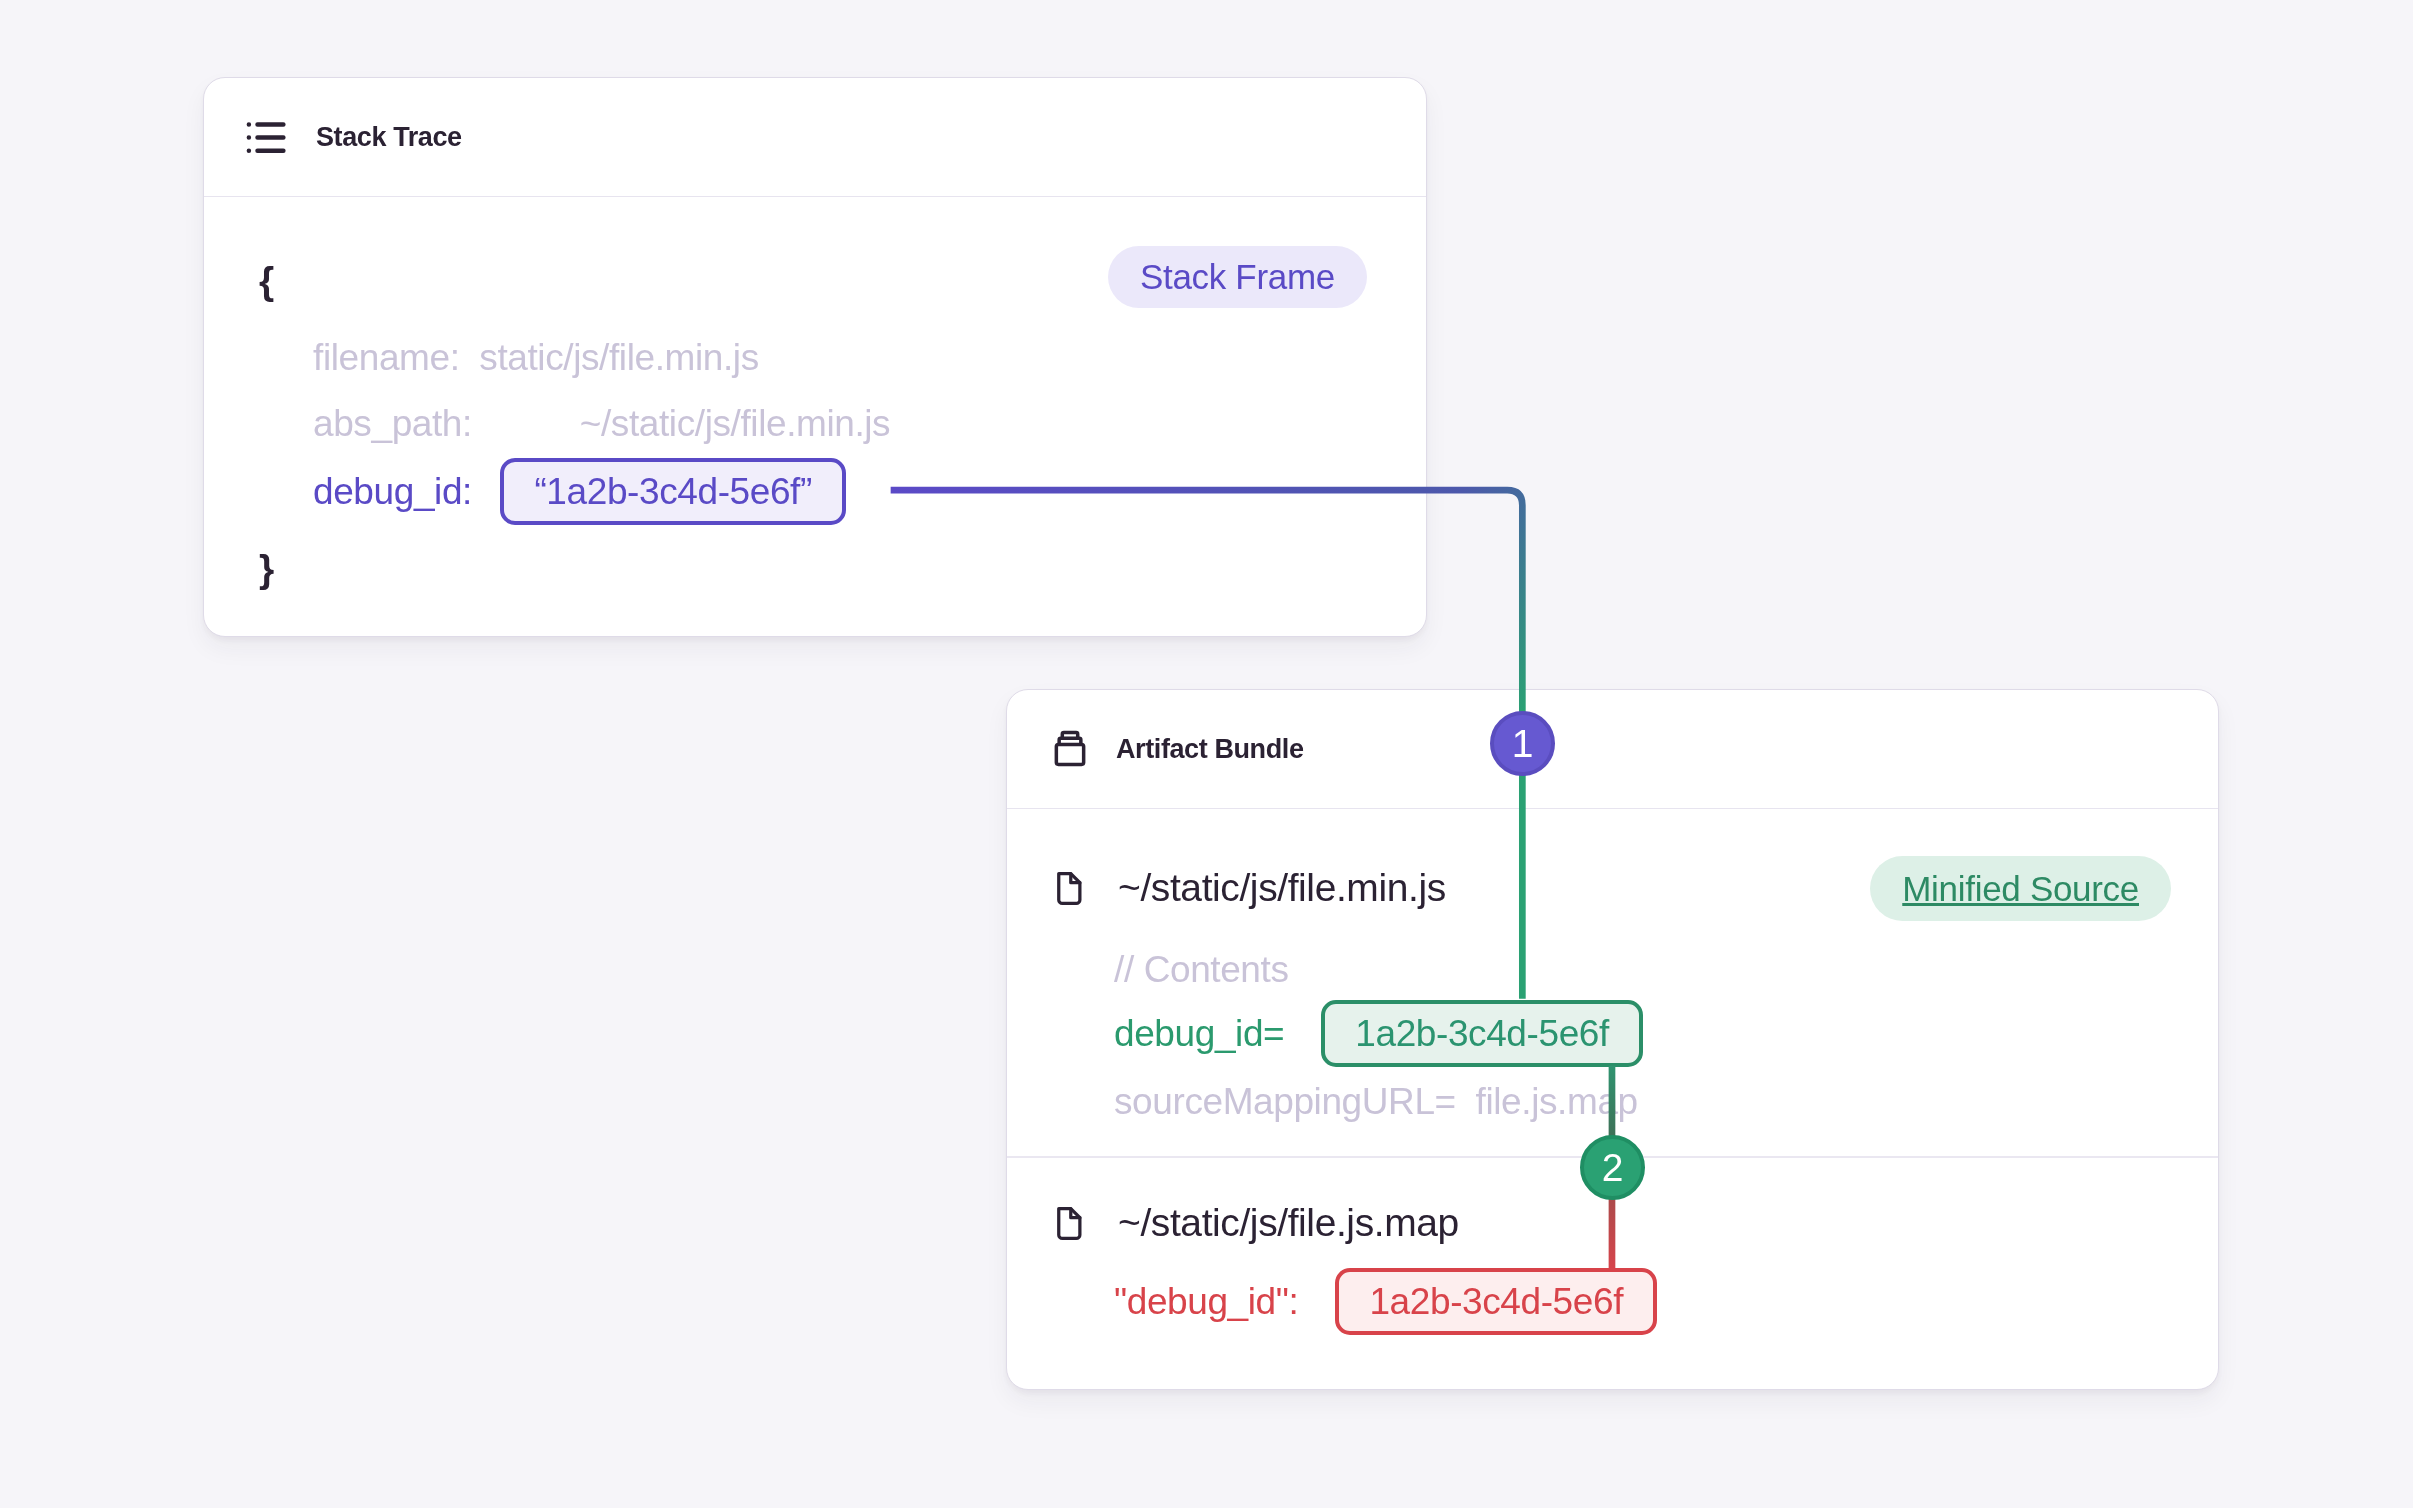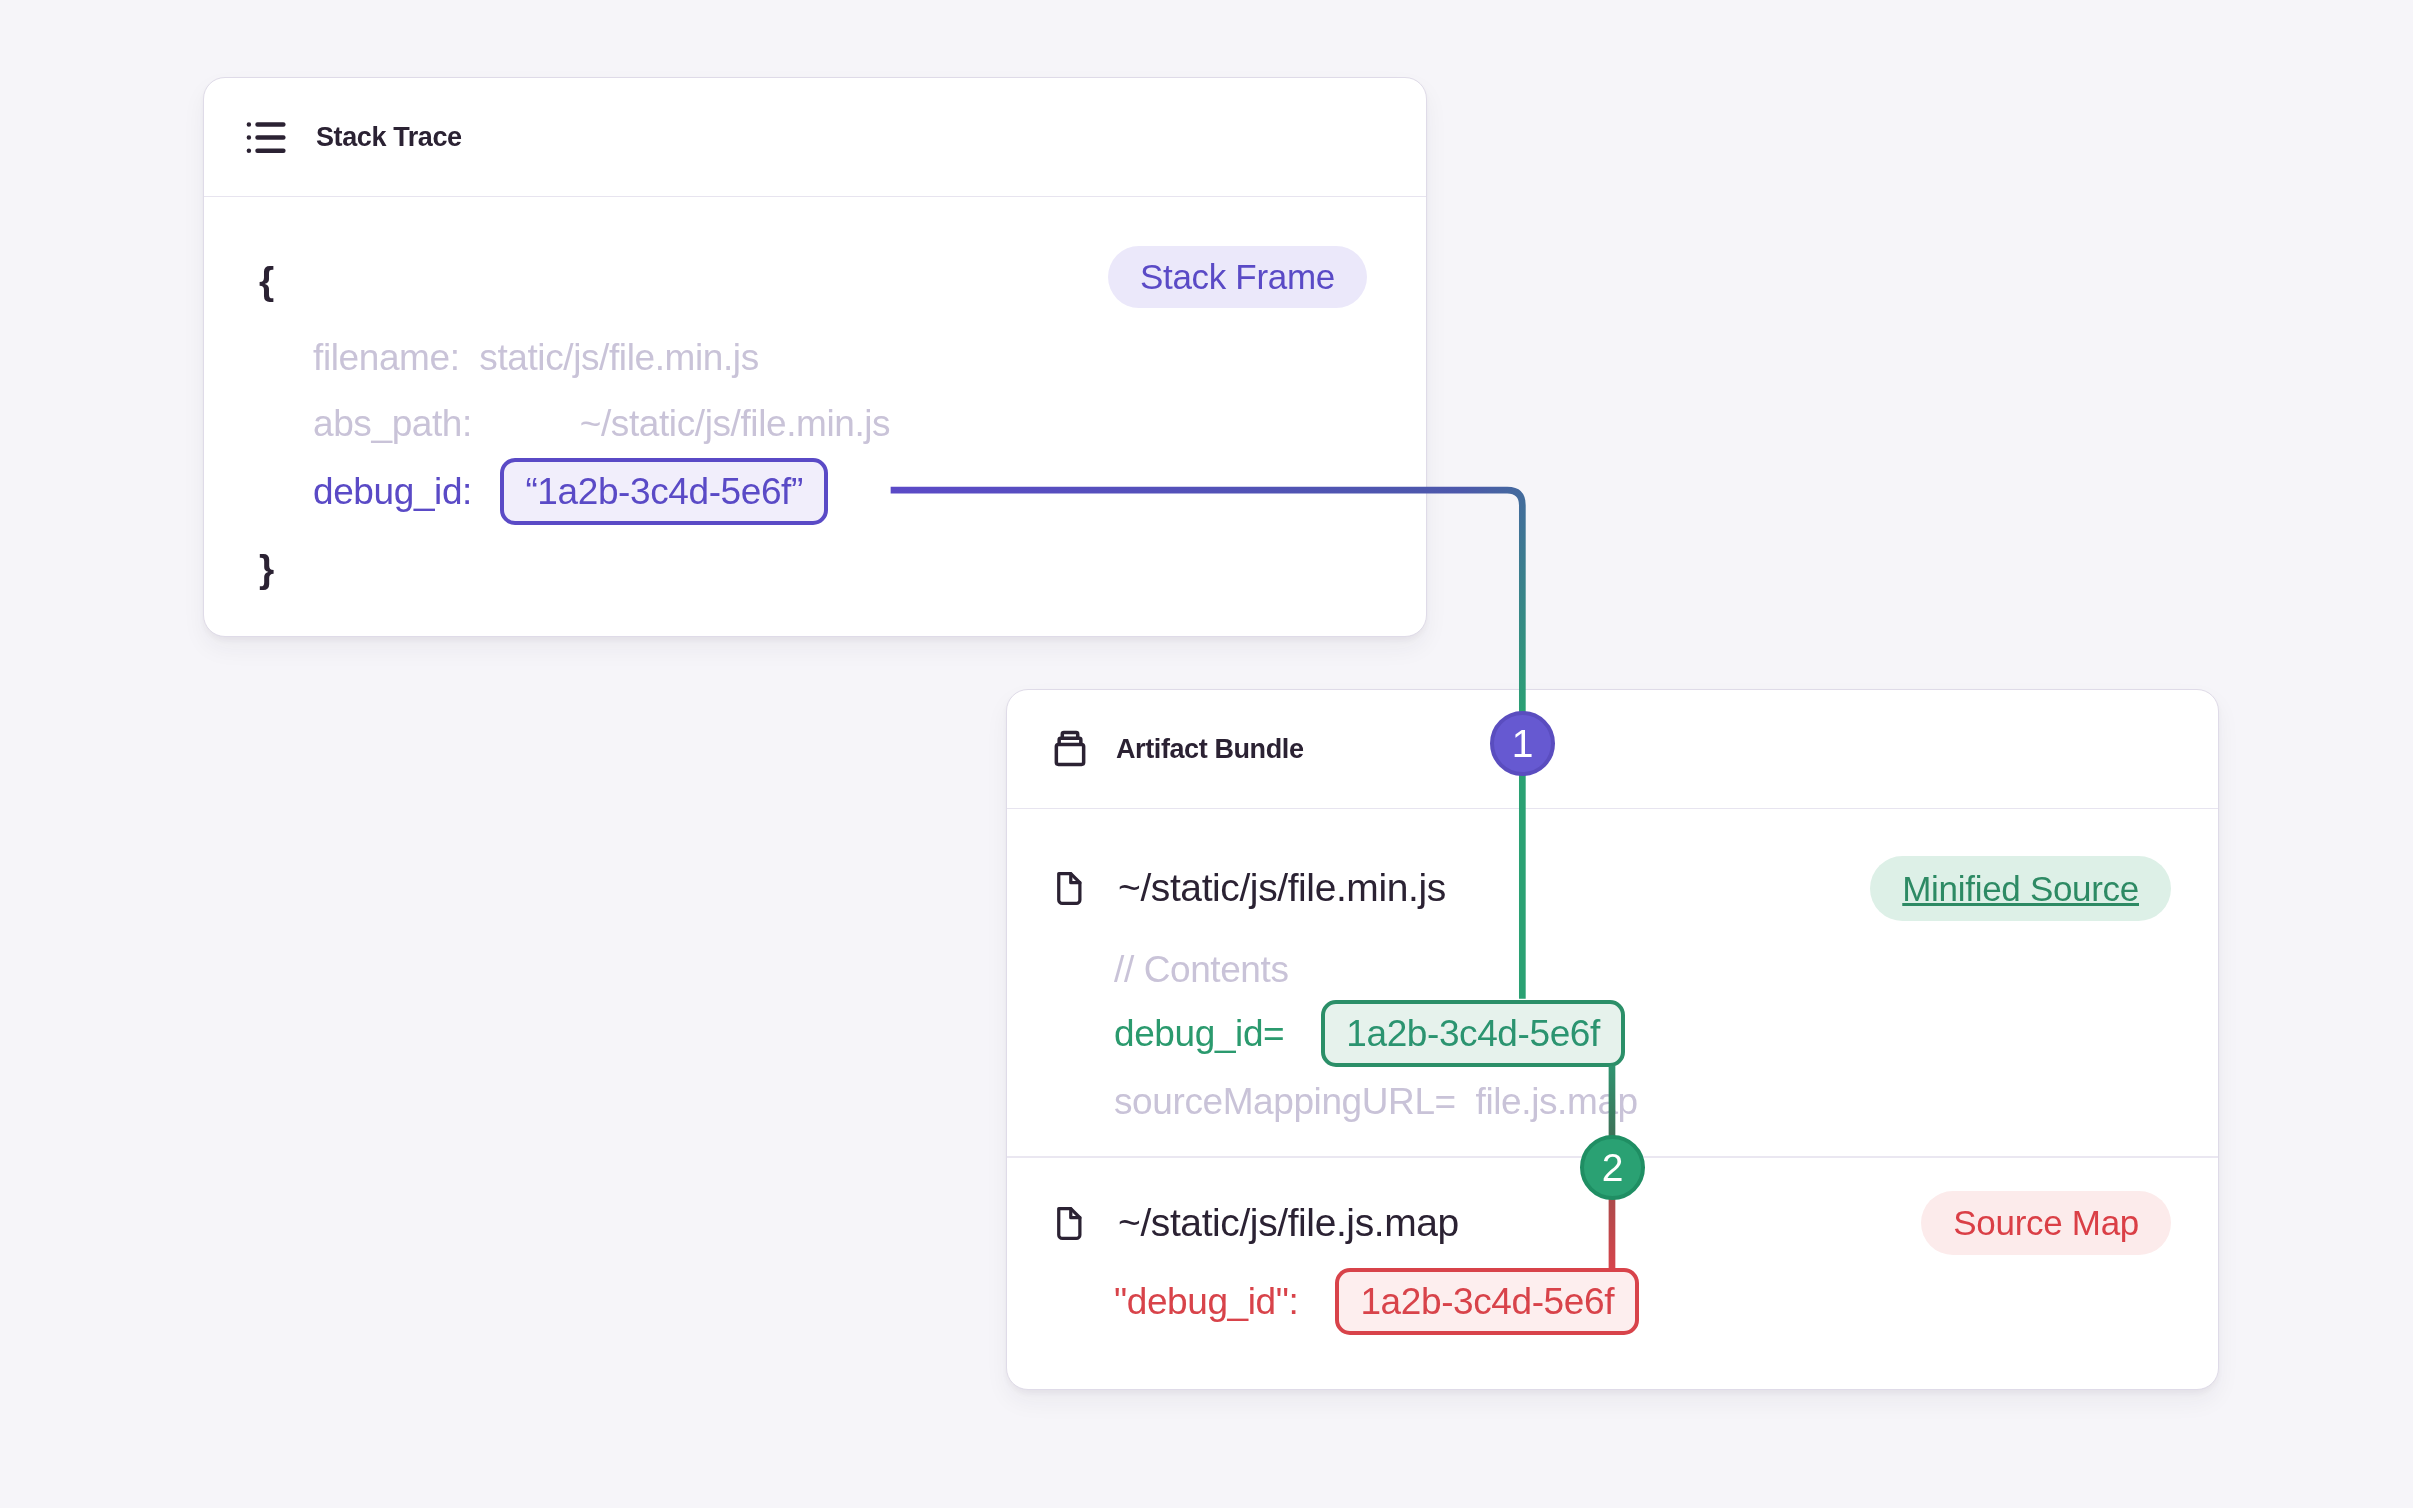--- a/index.html
+++ b/index.html
@@ -63,21 +63,21 @@
     letter-spacing:-0.3px;
   }
   .pill-purple { background:#ebe8fa; color:#5a4ac6; }
   .pill-green  { background:#ddf0e7; color:#2d8a64; }
   .pill-red    { background:#fcebeb; color:#da3f46; }
 
   
   .idbox {
     display:flex; align-items:center; justify-content:center;
     height:67px;
-    padding:0 21px;
+    padding:0 30px;
     border-radius:15px;
     font-size:37px; font-weight:500;
     letter-spacing:-0.4px;
   }
   .idbox-purple { border:4.2px solid #5a4ac6; background:#f1eefb; color:#5a4ac6; margin-left:28.5px; }
   .idbox-green  { border:4.2px solid #2b8f68; background:#e6f2ec; color:#2b9470; margin-left:37px; }
   .idbox-red    { border:4.2px solid #d8434a; background:#fdeeee; color:#d8434a; margin-left:37px; }
 
   
   .file-row { gap:30px; }
@@ -180,21 +180,20 @@
 
   <div class="row file-row" style="left:42px; top:503px; height:60px;">
     <span style="display:flex;">
       <svg viewBox="0 0 24 24" width="39" height="39" fill="none" stroke="#2b2233" stroke-width="2" stroke-linejoin="round" stroke-linecap="round">
         <path d="M6 2.8h7.4L19 8.4V19a2.2 2.2 0 0 1-2.2 2.2H8.2A2.2 2.2 0 0 1 6 19V2.8z"></path>
         <path d="M13.4 2.8v5.6H19"></path>
       </svg>
     </span>
     <span class="file-name">~/static/js/file.js.map</span>
   </div>
-  <div class="pill pill-red" style="right:47px; top:501px; height:64px;">Source Map</div>
 
   <div class="row code" style="left:107px; top:578px; height:67px;">
     <span class="red">"debug_id":</span>
     <span class="idbox idbox-red">1a2b-3c4d-5e6f</span>
   </div>
 </div>
 
 <svg id="connector-svg" viewBox="0 0 2880 1800" width="2413" height="1508">
   <defs>
     <linearGradient id="grad-purple-green" gradientUnits="userSpaceOnUse" x1="1063" y1="585" x2="1817" y2="1192">

